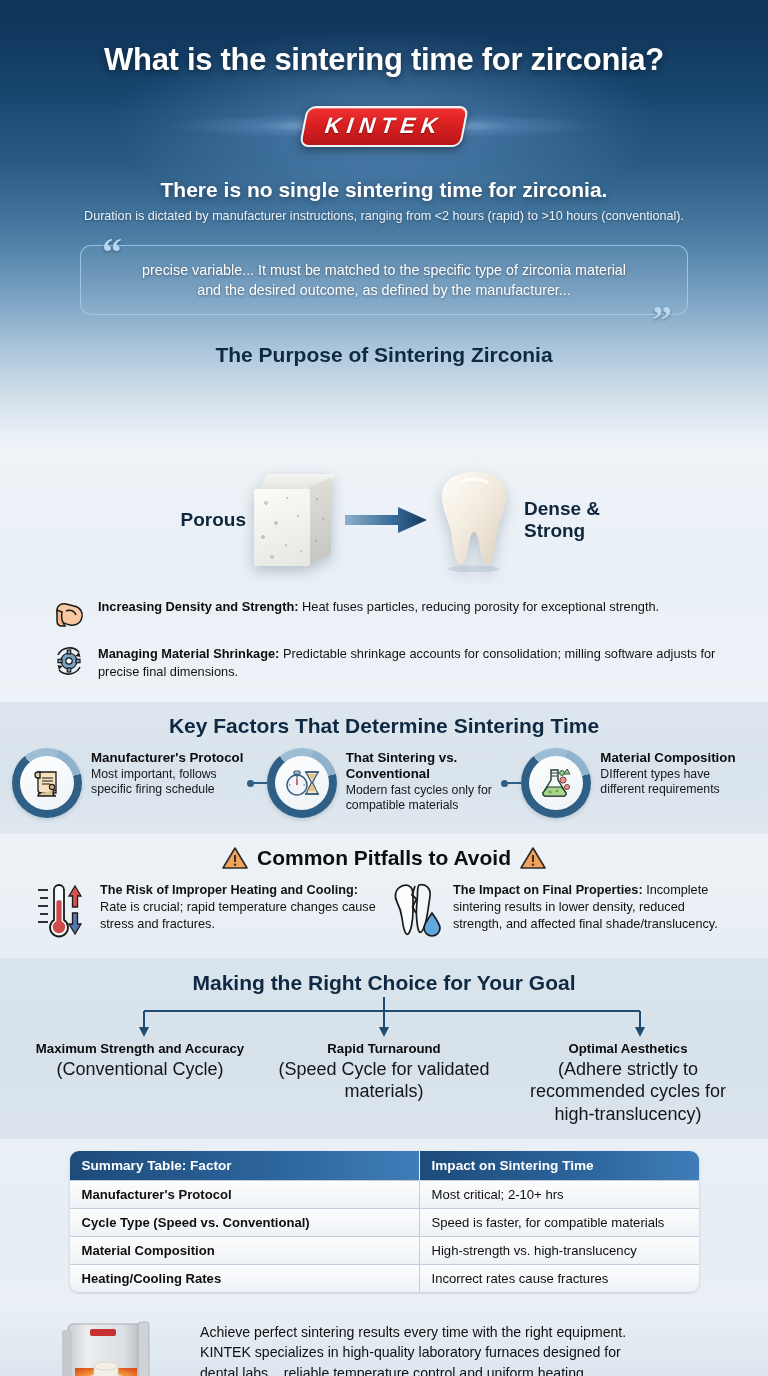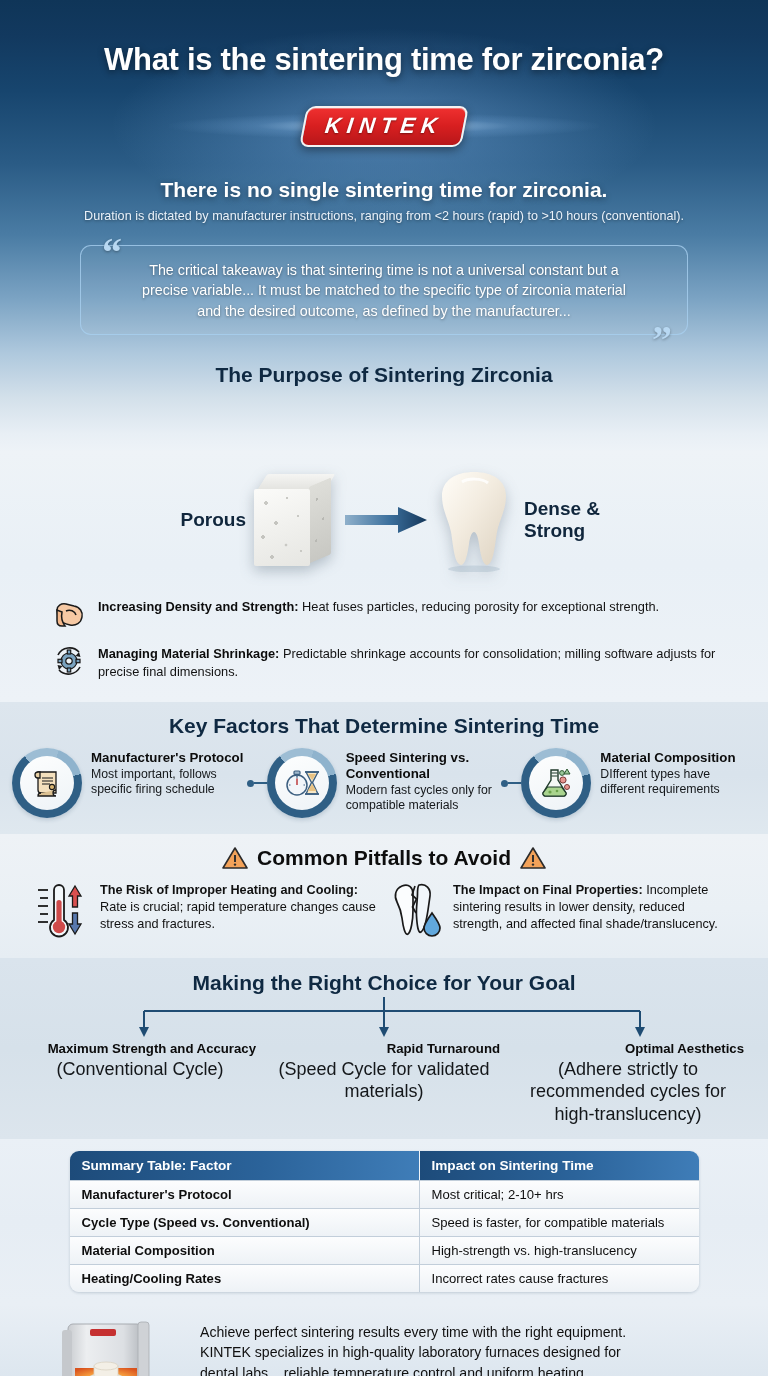--- a/index.html
+++ b/index.html
@@ -245,21 +245,21 @@
 
   
   .sec-choice {
     background:linear-gradient(180deg,#dae4ed 0%,#d6e1ea 50%,#dce5ed 100%);
     padding:13px 0 14px 0;
   }
   .choice-head { text-align:center; font-size:21px; font-weight:bold; color:#0f2942; }
   .branch { width:768px; height:46px; display:block; }
   .choice-row { display:flex; justify-content:center; padding:0 16px; }
   .choice-col { width:244px; text-align:center; padding:0 6px; }
-  .choice-col .ctitle { font-size:13.2px; font-weight:bold; color:#0b0b0b; line-height:1.25;text-align:right; }
+  .choice-col .ctitle { font-size:13.2px; font-weight:bold; color:#0b0b0b; line-height:1.25; }
   .choice-col .csub { font-size:18px; color:#14171a; line-height:1.25; }
 
   
   .sec-table {
     background:linear-gradient(180deg,#eaf0f6 0%,#e6edf4 50%,#e9eff5 100%);
     padding:12px 0 12px 0;
   }
   .summary-table {
     width:629px; margin:0 auto;
     border-collapse:separate; border-spacing:0;
@@ -320,21 +320,20 @@
       </div>
     </div>
 
     <div class="hero-sub">There is no single sintering time for zirconia.</div>
     <div class="hero-note">Duration is dictated by manufacturer instructions, ranging from &lt;2 hours (rapid) to &gt;10 hours (conventional).</div>
 
     <div class="quote-box">
       <span class="qmark left">“</span>
       <span class="qmark right">”</span>
       <div class="quote-text">
-        <div>The critical takeaway is that sintering time is not a universal constant but a</div>
         <div>precise variable... It must be matched to the specific type of zirconia material</div>
         <div>and the desired outcome, as defined by the manufacturer...</div>
       </div>
     </div>
 
     <div class="purpose-head">The Purpose of Sintering Zirconia</div>
   </div>
 
   <div class="sec-purpose">
 
@@ -471,21 +470,21 @@
               </g>
               <path d="M22 6 H34 L28.5 16.5 L34 28 H22 L27.5 16.5 Z" fill="#f6e7c6" stroke="#3c5f80" stroke-width="1.4"></path>
               <path d="M23.5 25 H32.5 L28.2 18 Z" fill="#e8c283"></path>
               <path d="M24 8 H32 L28.2 14 Z" fill="#e8c283"></path>
               <line x1="21" y1="6" x2="35" y2="6" stroke="#3c5f80" stroke-width="1.6"></line>
               <line x1="21" y1="28" x2="35" y2="28" stroke="#3c5f80" stroke-width="1.6"></line>
             </svg>
           </div>
         </div>
         <div class="ftext">
-          <div class="ftitle">Speed Sintering vs. Conventional</div>
+          <div class="ftitle">That Sintering vs. Conventional</div>
           <div class="fdesc">Modern fast cycles only for compatible materials</div>
         </div>
       </div>
 
       <div class="connector">
         <div class="dot"></div>
           <div class="line"></div>
       </div>
 
       <div class="factor">

